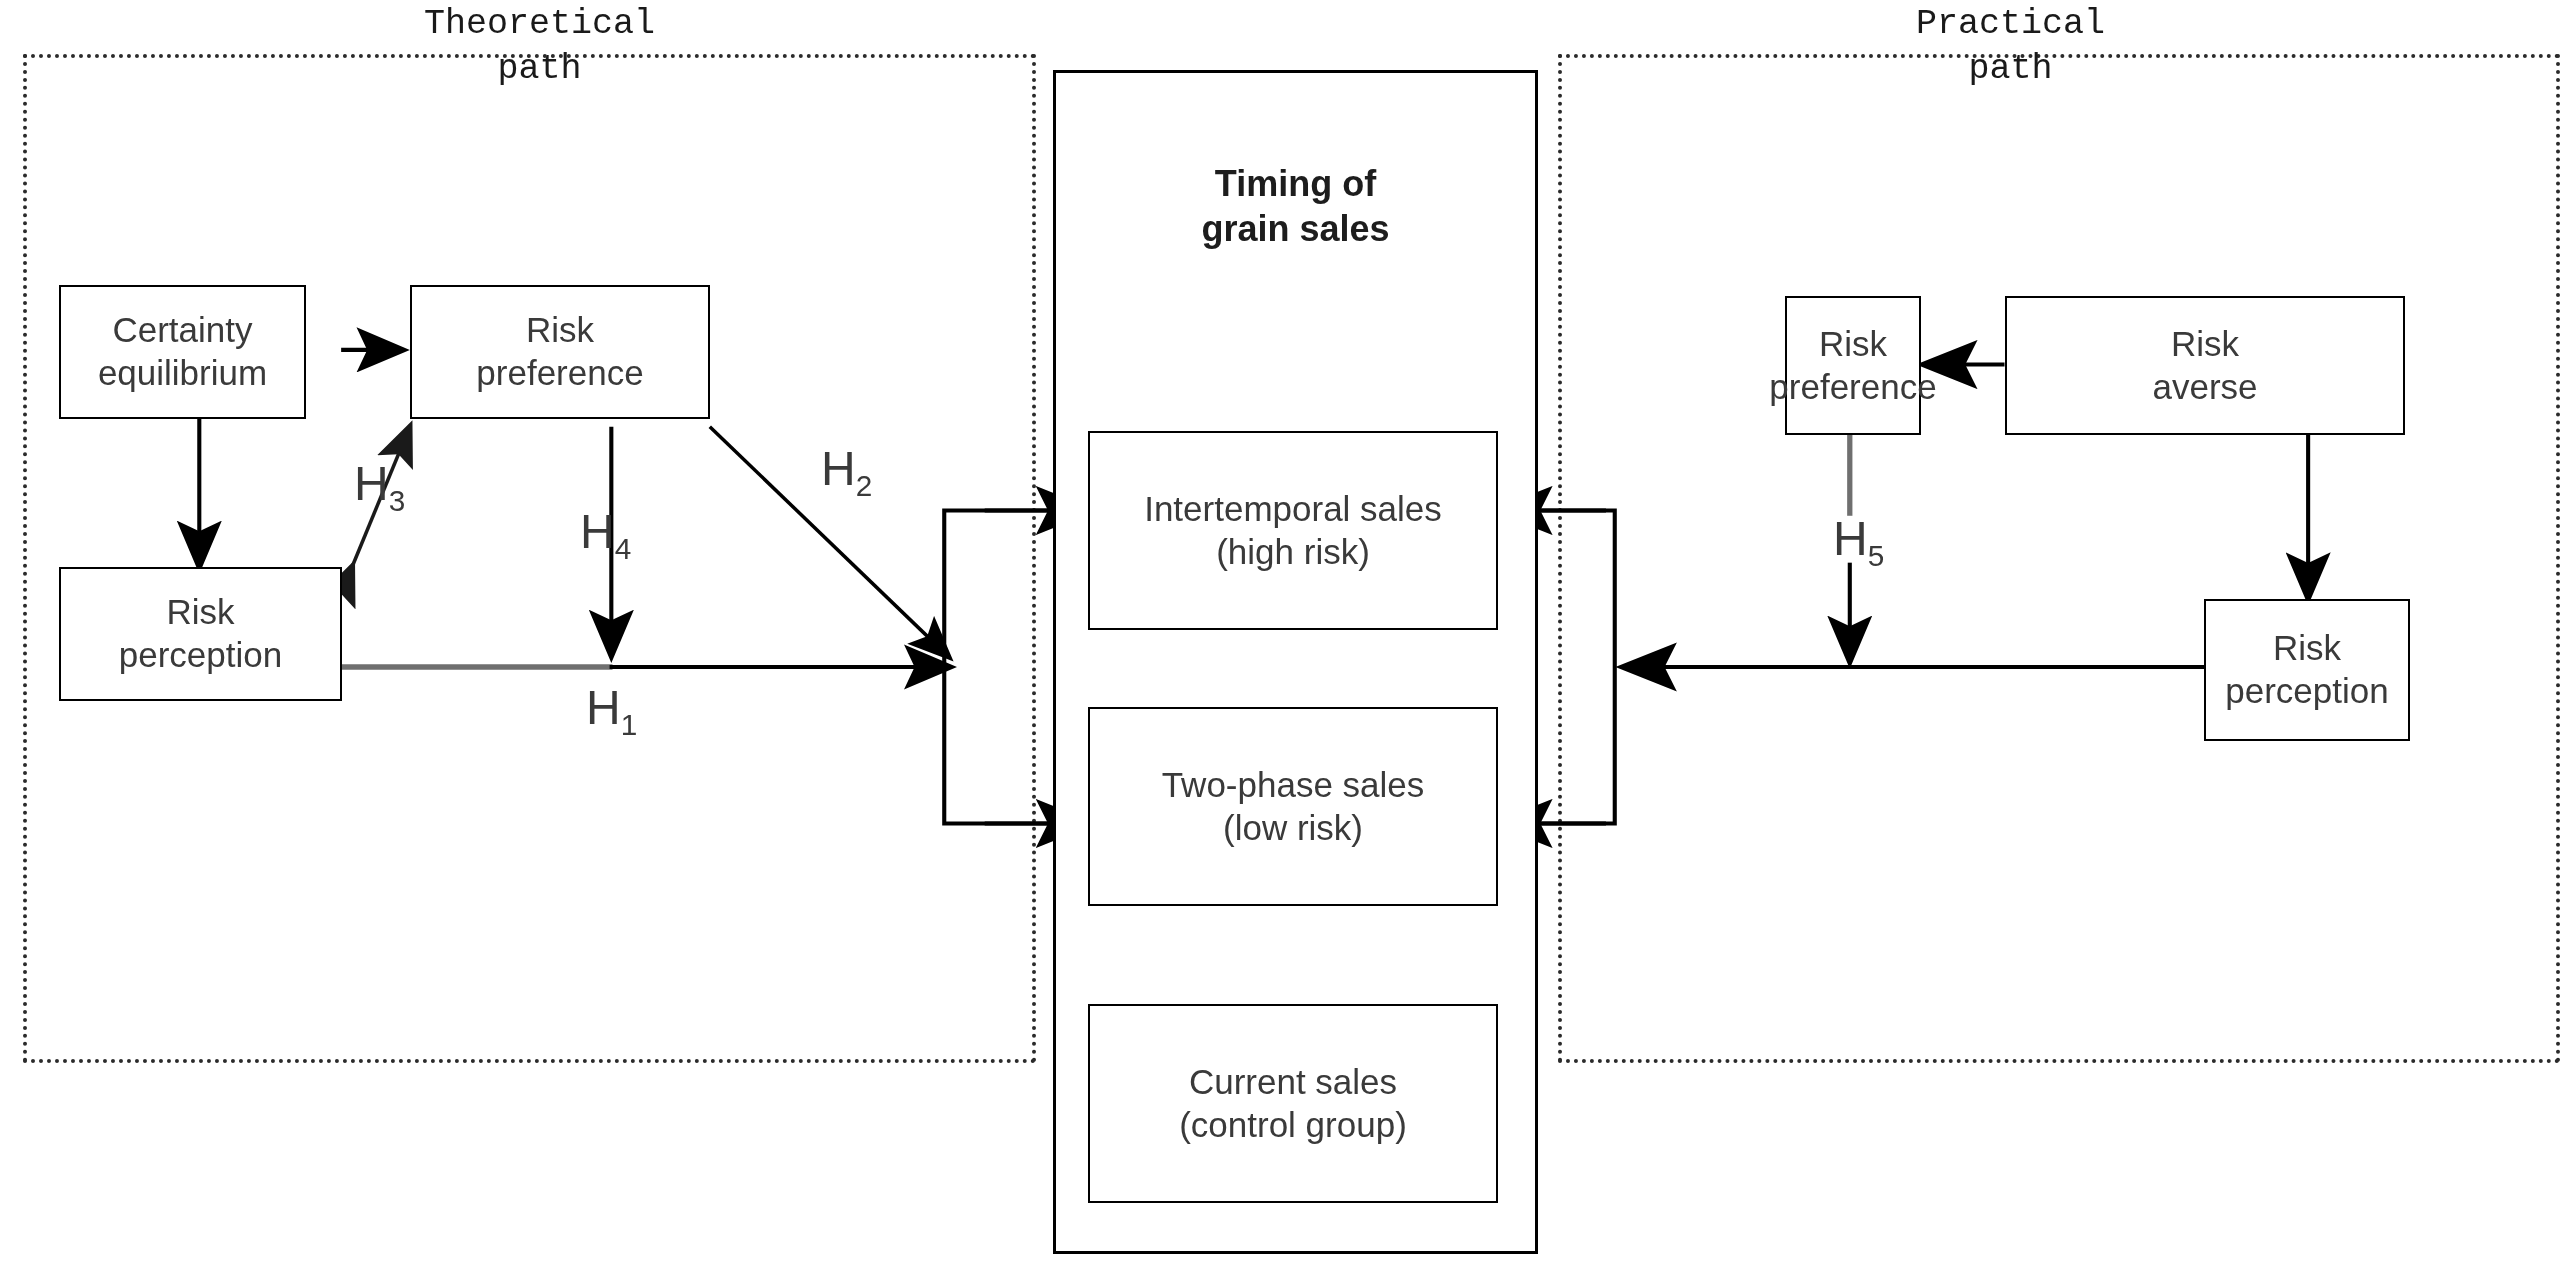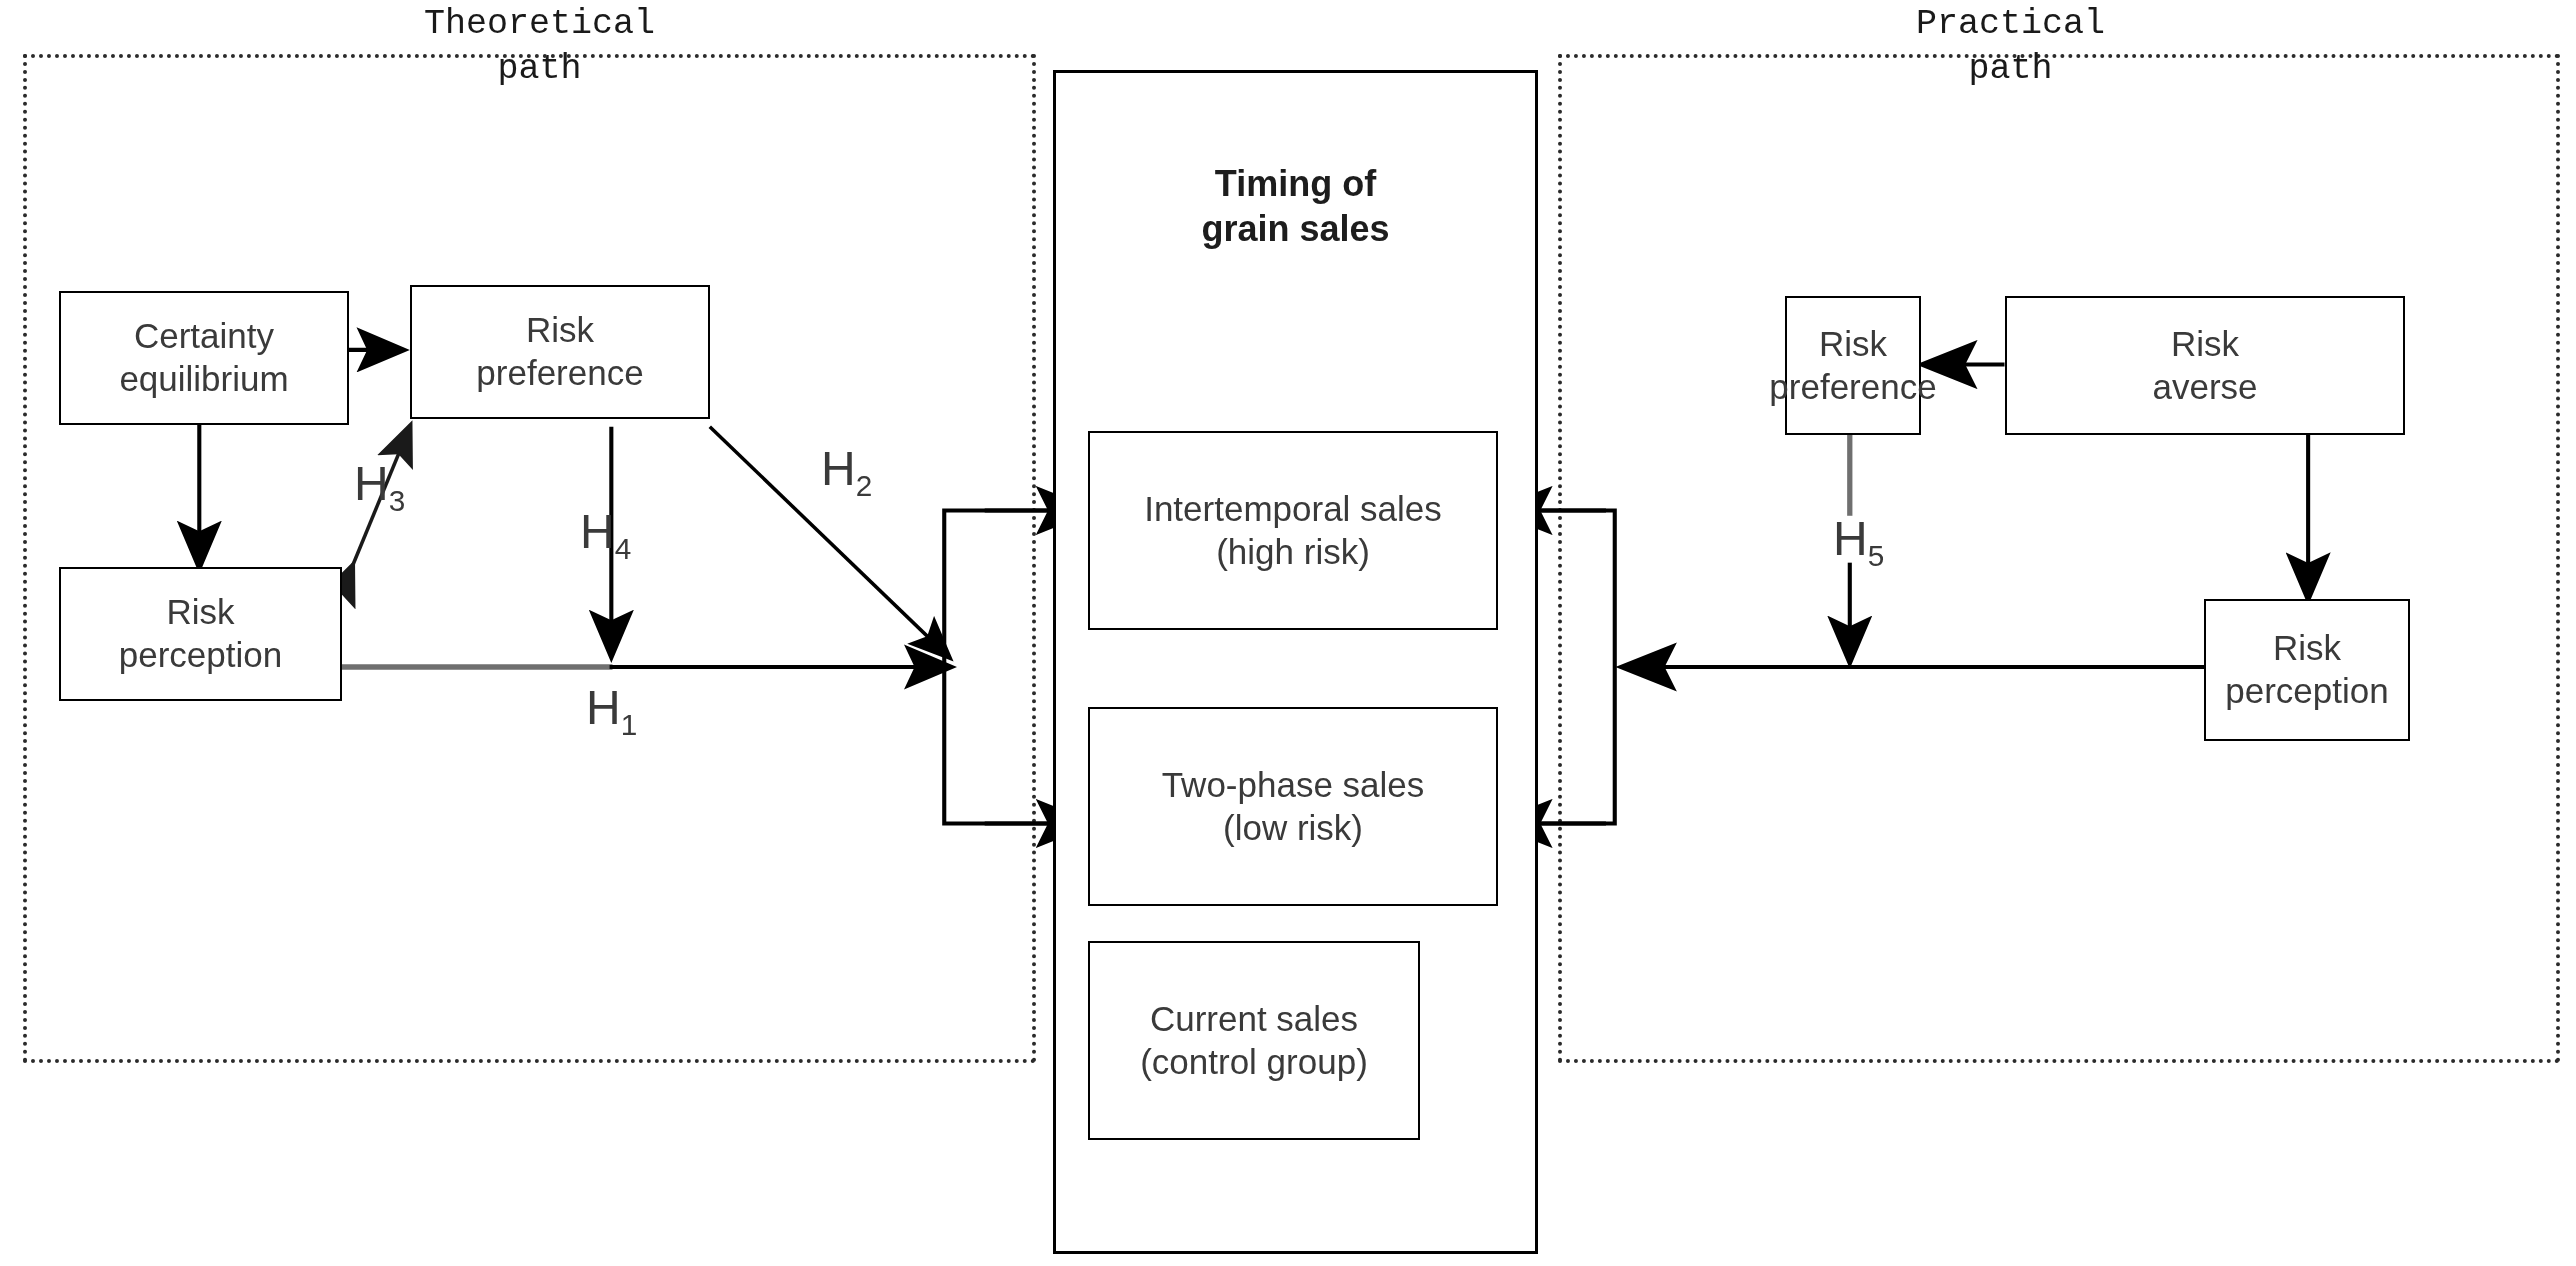--- a/index.html
+++ b/index.html
@@ -118,41 +118,41 @@
     <line x1="3955" y1="1138" x2="2770" y2="1138" stroke="#000000" stroke-width="7" marker-end="url(#ahs)"></line>
 
     <line x1="3420" y1="622" x2="3283" y2="622" stroke="#000000" stroke-width="7" marker-end="url(#ahs)"></line>
 
     <line x1="3938" y1="742" x2="3938" y2="1022" stroke="#000000" stroke-width="7" marker-end="url(#ah)"></line>
 
     <line x1="3156" y1="742" x2="3156" y2="880" stroke="#6f6f6f" stroke-width="9"></line>
     <line x1="3156" y1="960" x2="3156" y2="1130" stroke="#000000" stroke-width="7" marker-end="url(#ah)"></line>
   </svg>
 
-  <div class="node" style="left:59px;top:291px;width:290px;height:134px;">Certainty
+  <div class="node" style="left:59px;top:285px;width:247px;height:134px;">Certainty
 equilibrium</div>
 
   <div class="node" style="left:410px;top:285px;width:300px;height:134px;">Risk
 preference</div>
 
   <div class="node" style="left:59px;top:567px;width:283px;height:134px;">Risk
 perception</div>
 
   <div class="node outer" style="left:1053px;top:70px;width:485px;height:1184px;">
     <span class="outer-title">Timing of
 grain sales</span>
   </div>
 
   <div class="node" style="left:1088px;top:431px;width:410px;height:199px;">Intertemporal sales
 (high risk)</div>
 
   <div class="node" style="left:1088px;top:707px;width:410px;height:199px;">Two-phase sales
 (low risk)</div>
 
-  <div class="node" style="left:1088px;top:941px;width:332px;height:199px;">Current sales
+  <div class="node" style="left:1088px;top:1004px;width:410px;height:199px;">Current sales
 (control group)</div>
 
   <div class="node" style="left:1785px;top:296px;width:136px;height:139px;">Risk
 preference</div>
 
   <div class="node" style="left:2005px;top:296px;width:400px;height:139px;">Risk
 averse</div>
 
   <div class="node" style="left:2204px;top:599px;width:206px;height:142px;">Risk
 perception</div>

